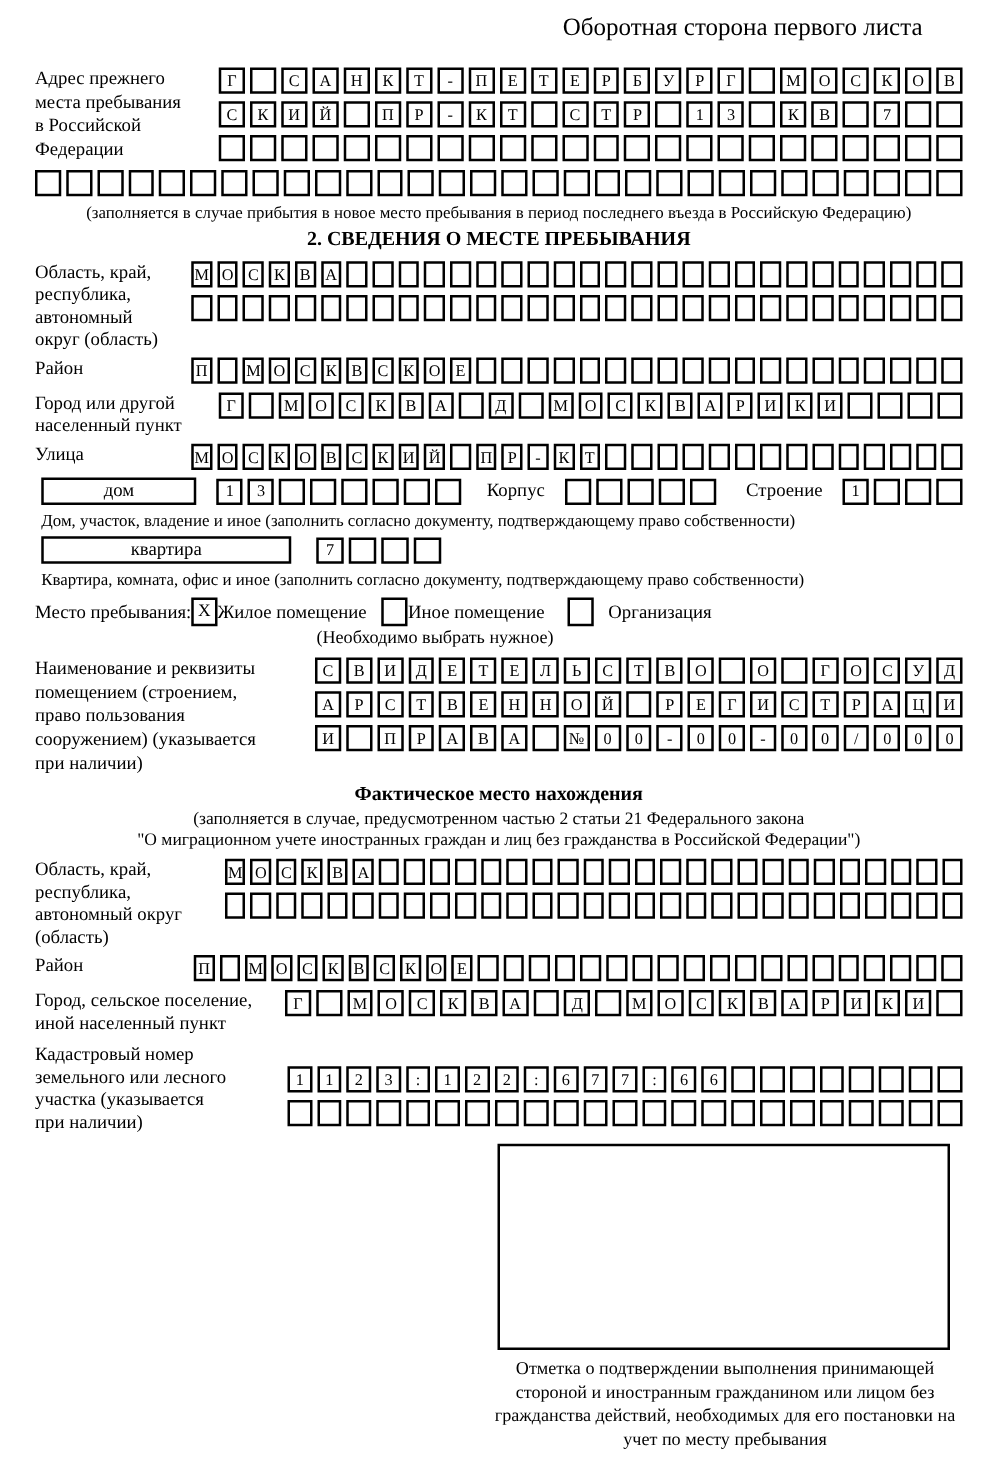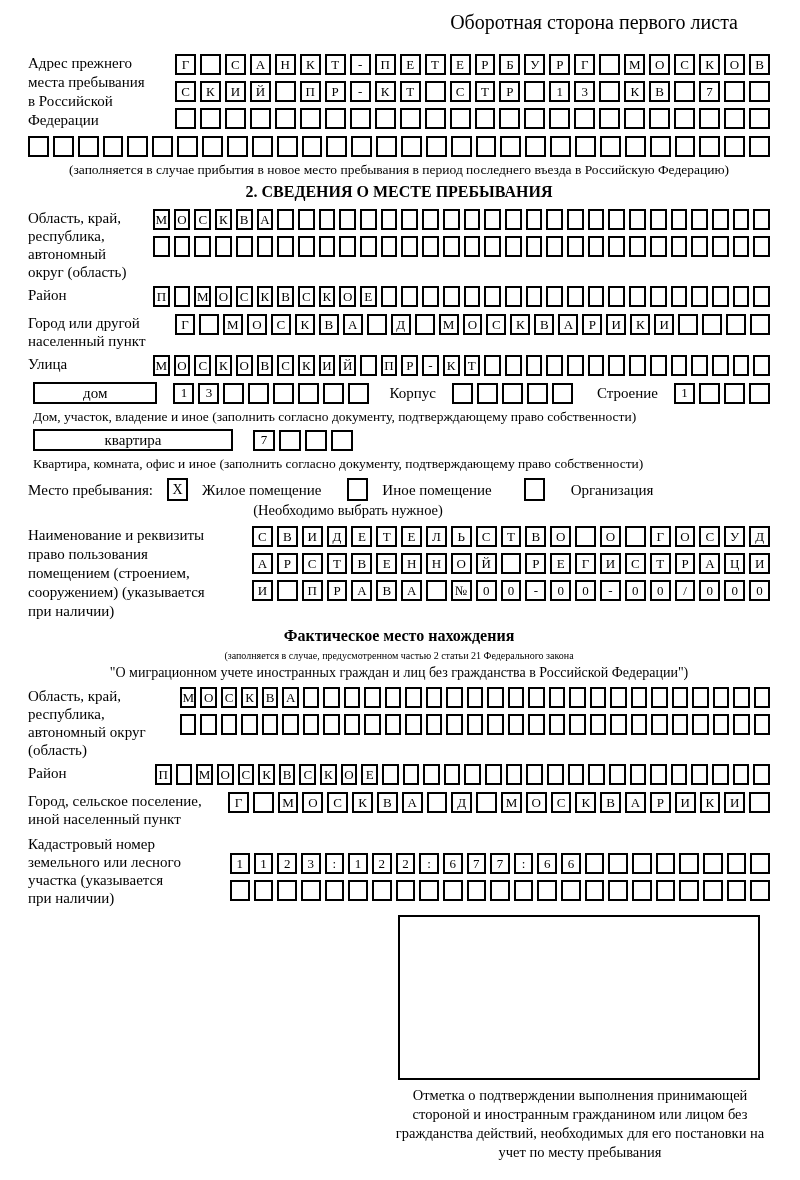--- a/index.html
+++ b/index.html
@@ -384,36 +384,36 @@
   <div class="widebox" style="width:200px">квартира</div>
   <div class="cells" style="grid-template-columns:repeat(4,22px)">
       <span class="cell">7</span>
       <span class="cell"></span>
       <span class="cell"></span>
       <span class="cell"></span>
     </div>
 </div>
 <div class="caption mt4" style="margin-left:5px">Квартира, комната, офис и иное (заполнить согласно документу, подтверждающему право собственности)</div>
 
-<div class="frow mt7" style="gap:14px;align-items:center">
+<div class="frow mt7" style="align-items:center">
   <div class="inline-lbl">Место пребывания:</div>
   <div class="cbox">X</div>
   <div class="inline-lbl">Жилое помещение</div>
   <div class="cbox" style="margin-left:12px"></div>
   <div class="inline-lbl">Иное помещение</div>
   <div class="cbox" style="margin-left:18px"></div>
   <div class="inline-lbl" style="margin-left:12px">Организация</div>
 </div>
 <div class="caption center mt2" style="width:640px;font-size:14.5px">(Необходимо выбрать нужное)</div>
 
 <div class="frow mt8">
   <div class="flabel" style="width:224px">
     <div>Наименование и реквизиты</div>
+    <div>помещением (строением,</div>
     <div>право пользования</div>
-    <div>помещением (строением,</div>
     <div>сооружением) (указывается</div>
     <div>при наличии)</div>
   </div>
   <div class="rows">
     <div class="cells" style="grid-template-columns:repeat(21,1fr);width:518px">
         <span class="cell">С</span>
         <span class="cell">В</span>
         <span class="cell">И</span>
         <span class="cell">Д</span>
         <span class="cell">Е</span>
@@ -477,21 +477,21 @@
         <span class="cell">0</span>
         <span class="cell">/</span>
         <span class="cell">0</span>
         <span class="cell">0</span>
         <span class="cell">0</span>
       </div>
   </div>
 </div>
 
 <div class="sect-title mt4">Фактическое место нахождения</div>
-<div class="caption center mt2" style="width:742px;font-size:10px;line-height:17px">(заполняется в случае, предусмотренном частью 2 статьи 21 Федерального закона</div>
+<div class="caption center mt2" style="width:742px;font-size:14px;line-height:17px">(заполняется в случае, предусмотренном частью 2 статьи 21 Федерального закона</div>
 <div class="caption center" style="width:742px;font-size:14px;line-height:17px">"О миграционном учете иностранных граждан и лиц без гражданства в Российской Федерации")</div>
 
 <div class="frow mt6">
   <div class="flabel s" style="width:152px">
     <div>Область, край,</div>
     <div>республика,</div>
     <div>автономный округ</div>
     <div>(область)</div>
   </div>
   <div class="rows">

